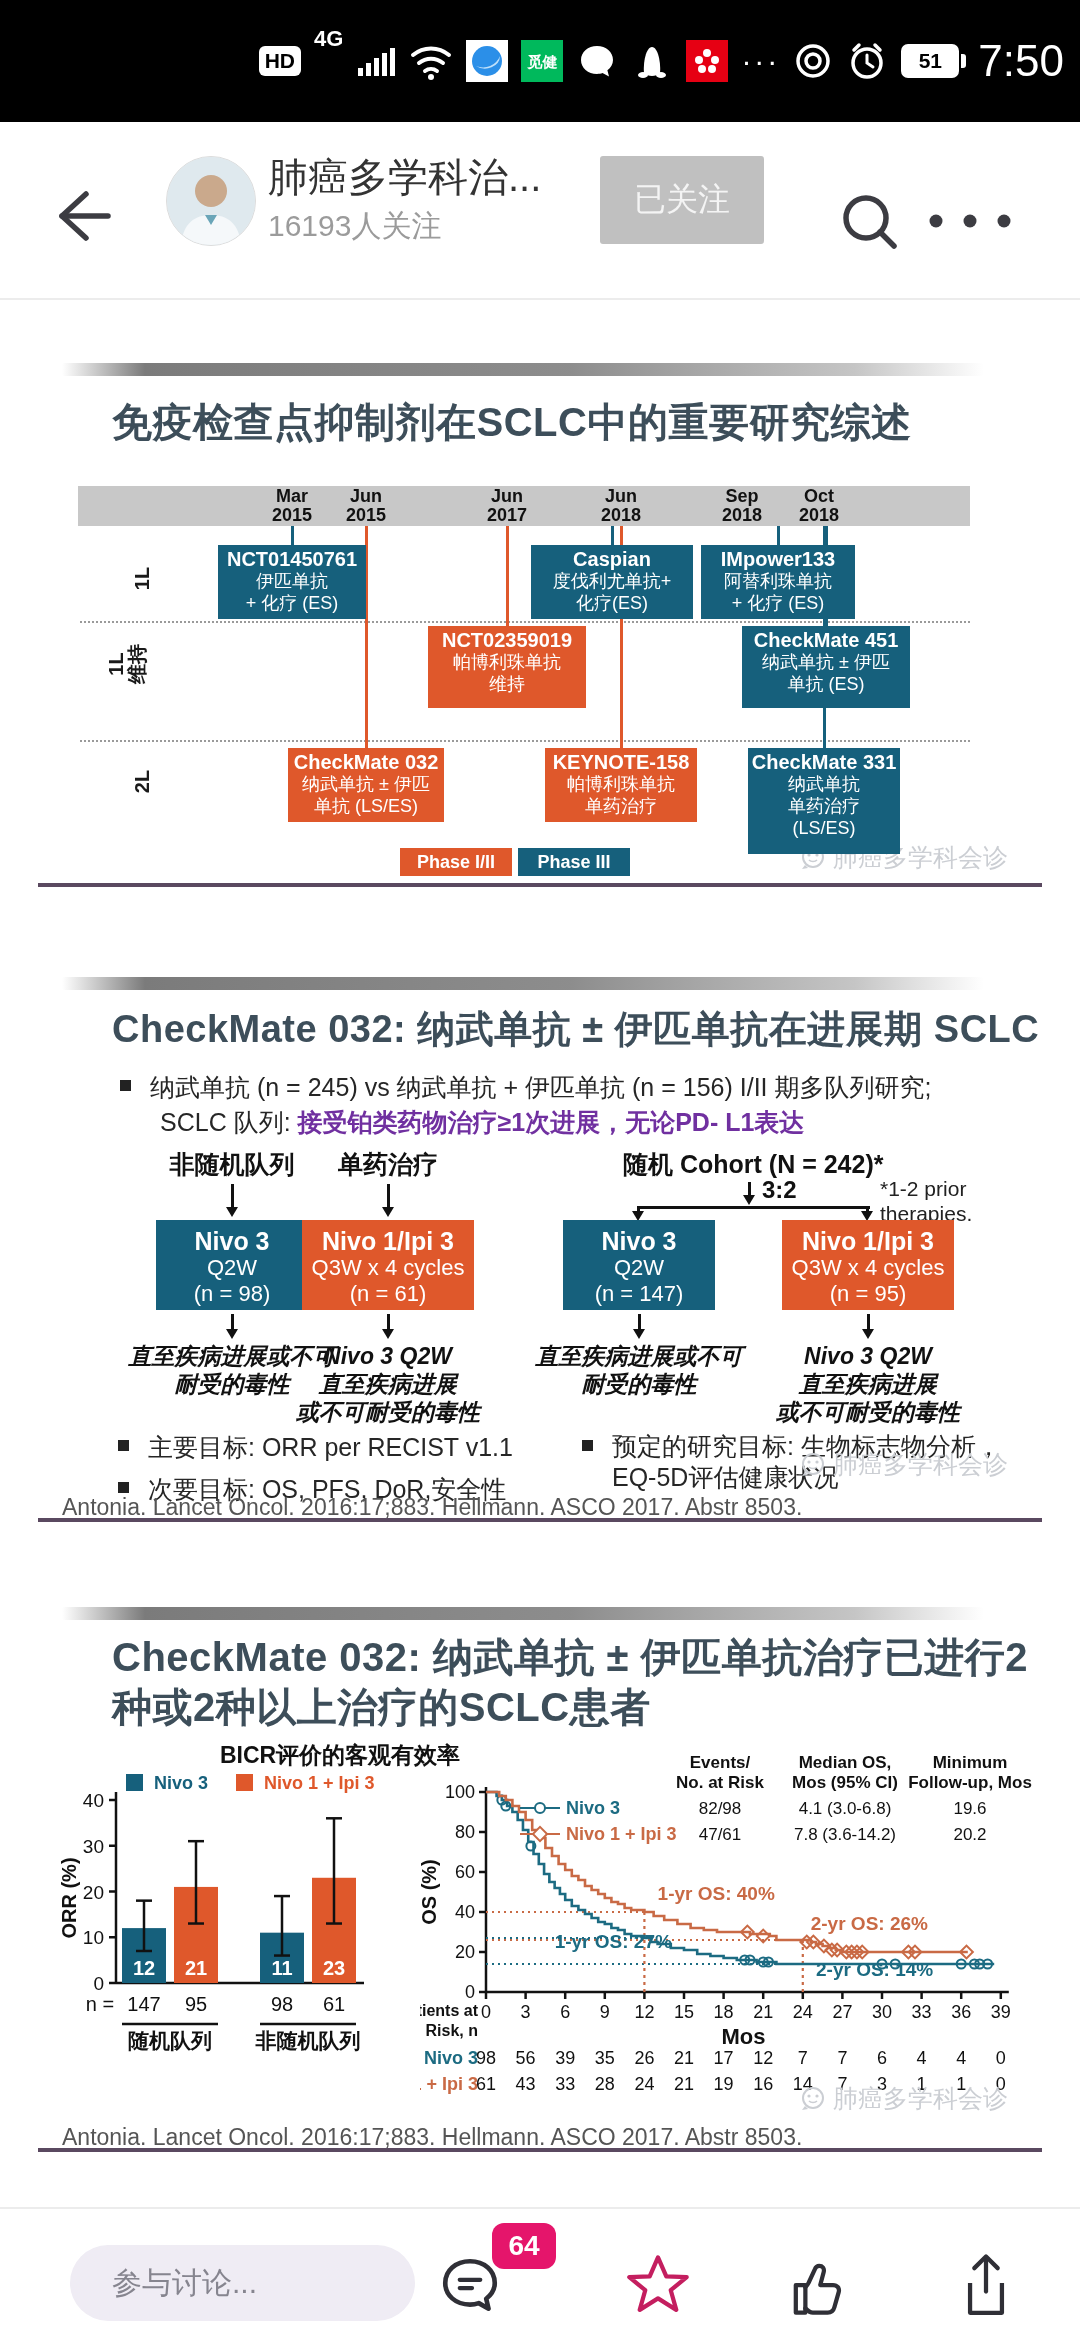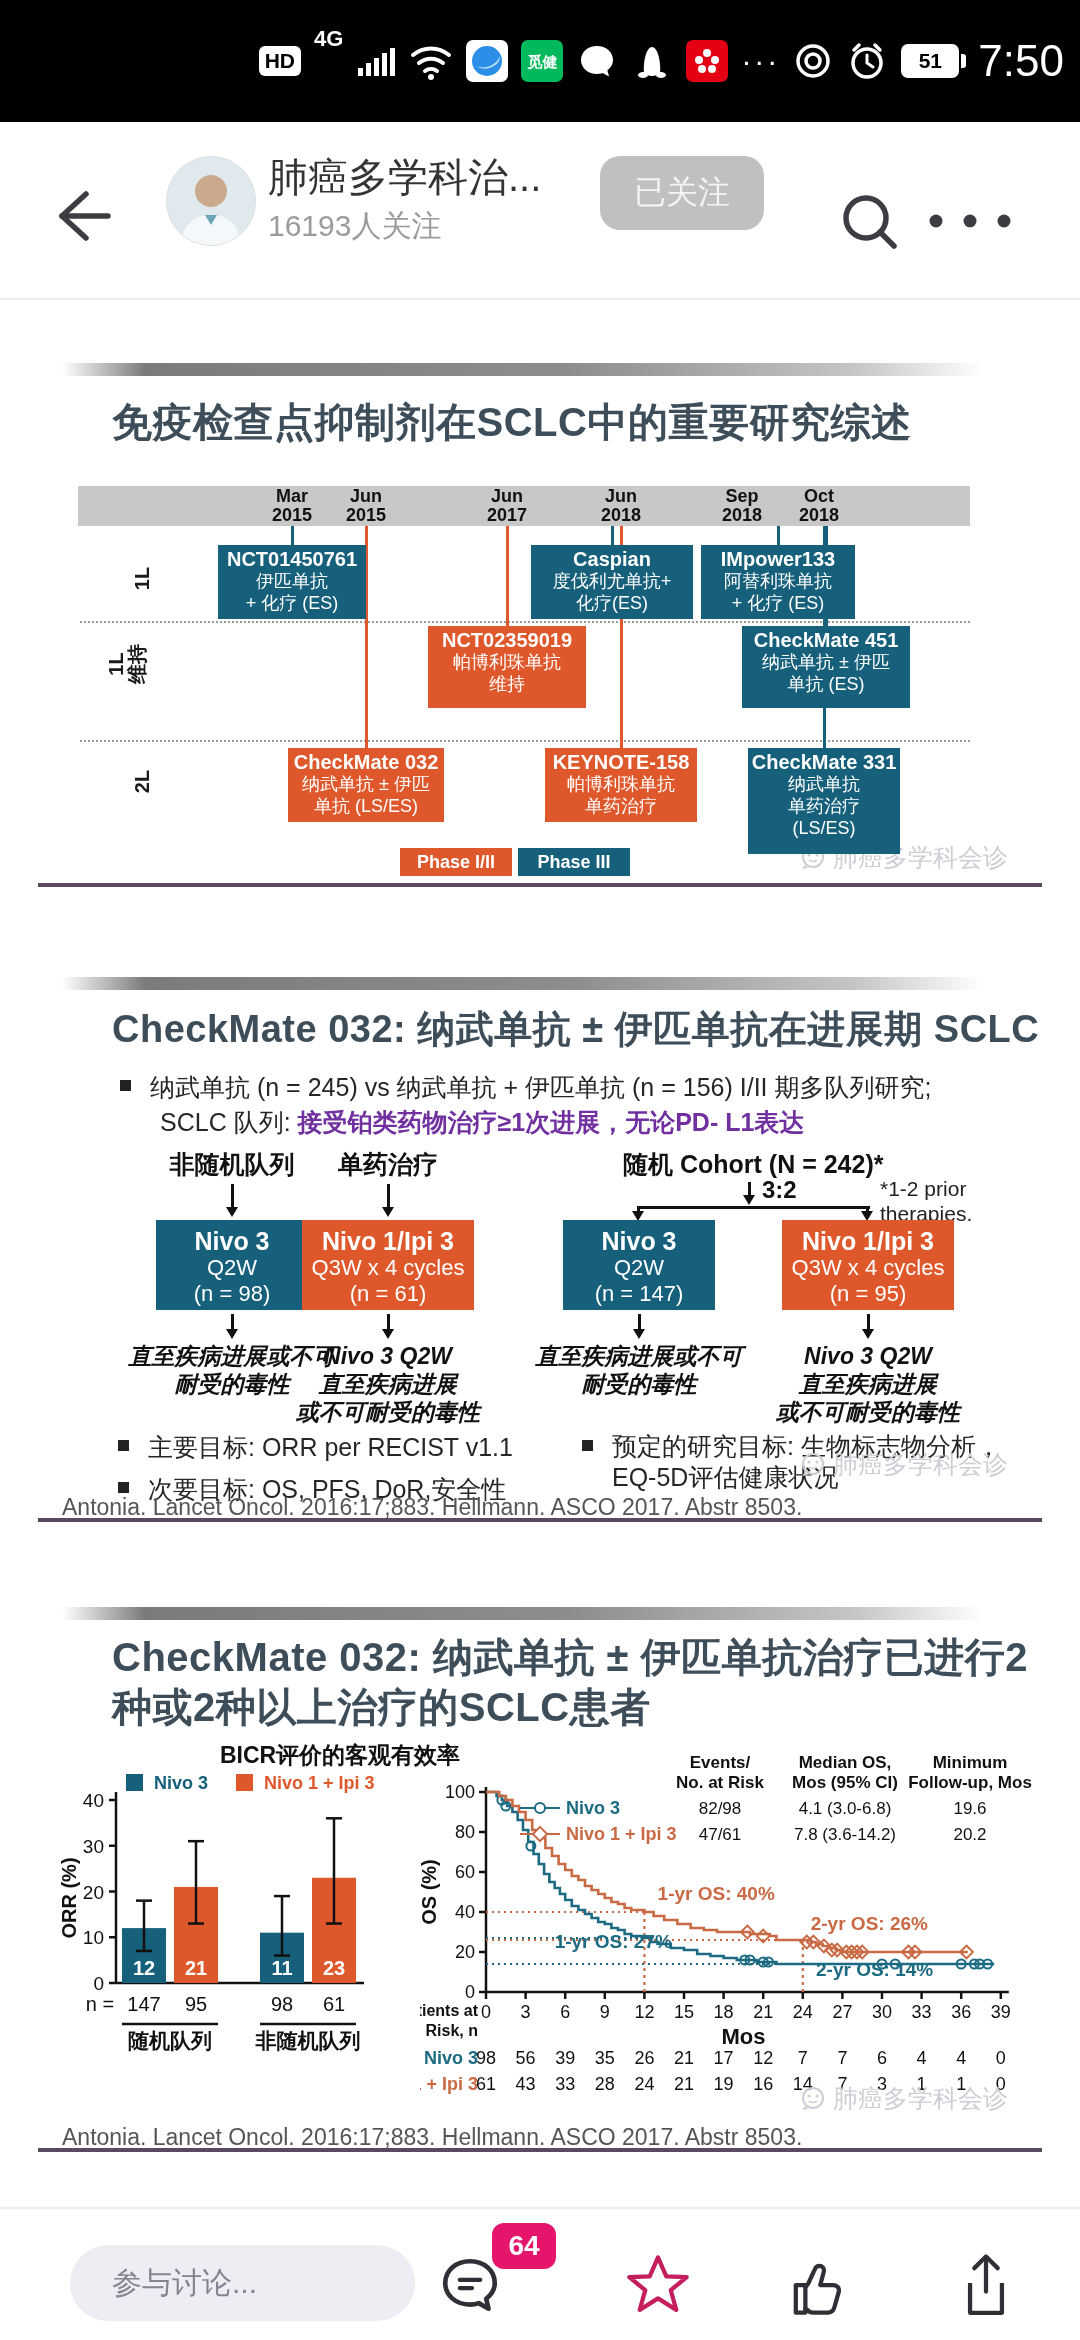--- a/index.html
+++ b/index.html
@@ -4,32 +4,32 @@
 <style>
   html,body{margin:0;padding:0;background:#fff;}
   body{width:1080px;height:2340px;font-family:"Liberation Sans","DejaVu Sans",sans-serif;overflow:hidden;}
   #screen{position:relative;width:1080px;height:2340px;background:#fff;overflow:hidden;}
   .abs{position:absolute;}
   
   #statusbar{position:absolute;top:0;left:0;width:1080px;height:122px;background:#000;display:flex;align-items:center;justify-content:flex-end;gap:13px;padding-right:16px;box-sizing:border-box;}
   .st-time{color:#fff;font-size:44px;font-weight:400;margin-left:6px;}
   .hd-badge{background:#fff;color:#000;font-weight:bold;font-size:21px;border-radius:6px;padding:3px 6px;}
   .fourg{color:#fff;font-weight:bold;font-size:22px;align-self:flex-start;margin-top:26px;}
-  .appicon{width:42px;height:42px;border-radius:7px;display:flex;align-items:center;justify-content:center;}
+  .appicon{width:42px;height:42px;border-radius:0;display:flex;align-items:center;justify-content:center;}
   .app-green{background:#00b95c;color:#fff;font-size:15px;font-weight:bold;line-height:1;}
   .app-red{background:#e60013;}
   .app-white{background:transparent;}
   .st-dots{color:#fff;font-size:30px;letter-spacing:3px;}
   .batt{position:relative;width:58px;height:34px;background:#fff;border-radius:7px;display:flex;align-items:center;justify-content:center;color:#000;font-size:21px;font-weight:bold;}
   .batt::after{content:"";position:absolute;right:-7px;top:10px;width:5px;height:14px;background:#fff;border-radius:0 3px 3px 0;}
   
   #header{position:absolute;top:122px;left:0;width:1080px;height:176px;background:#fff;border-bottom:2px solid #ececec;}
   .hdr-title{position:absolute;left:268px;top:28px;font-size:40px;color:#333;font-weight:500;}
   .hdr-sub{position:absolute;left:268px;top:84px;font-size:30px;color:#9b9b9b;}
-  .follow-btn{position:absolute;left:600px;top:34px;width:164px;height:74px;background:#c0c0c0;border-radius:20px;color:#f4f4f4;font-size:32px;display:flex;align-items:center;justify-content:center;border:none;}
+  .follow-btn{position:absolute;left:600px;top:34px;width:164px;height:88px;background:#c0c0c0;border-radius:3px;color:#f4f4f4;font-size:32px;display:flex;align-items:center;justify-content:center;border:none;}
   .avatar{position:absolute;left:166px;top:34px;width:88px;height:88px;border-radius:50%;background:#e7edf0;overflow:hidden;border:1px solid #dcdcdc;}
   
   .slide{position:absolute;left:0;width:1080px;background:#fff;}
   .slide-shadow{position:absolute;left:62px;width:922px;height:13px;border-radius:3px;
     background:linear-gradient(90deg,rgba(140,140,140,0) 0%,rgba(90,90,90,.8) 9%,rgba(112,112,112,.8) 55%,rgba(150,150,150,.55) 86%,rgba(160,160,160,0) 100%);}
   .slide-title{position:absolute;left:112px;font-size:40px;font-weight:bold;color:#3d4e5a;white-space:nowrap;letter-spacing:.5px;}
   .endline{position:absolute;left:38px;width:1004px;height:4px;background:#5a4960;}
   .wm{position:absolute;display:flex;align-items:center;gap:6px;color:#cbced3;font-size:25px;}
   .cite{position:absolute;left:62px;font-size:23px;color:#555;}
   

